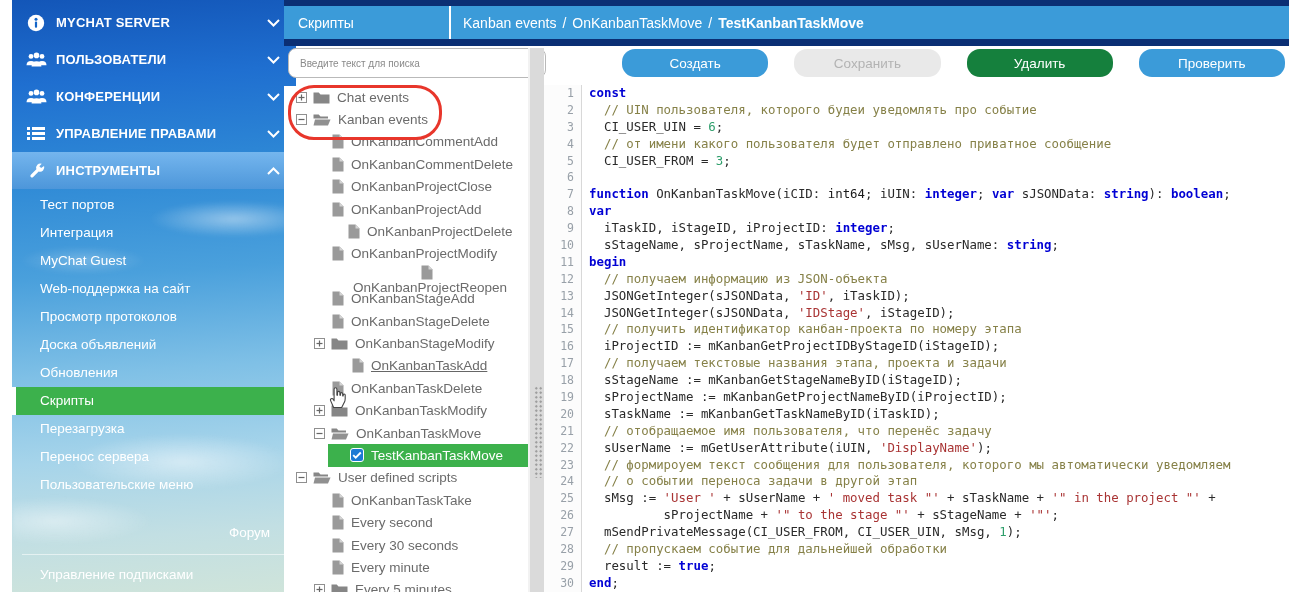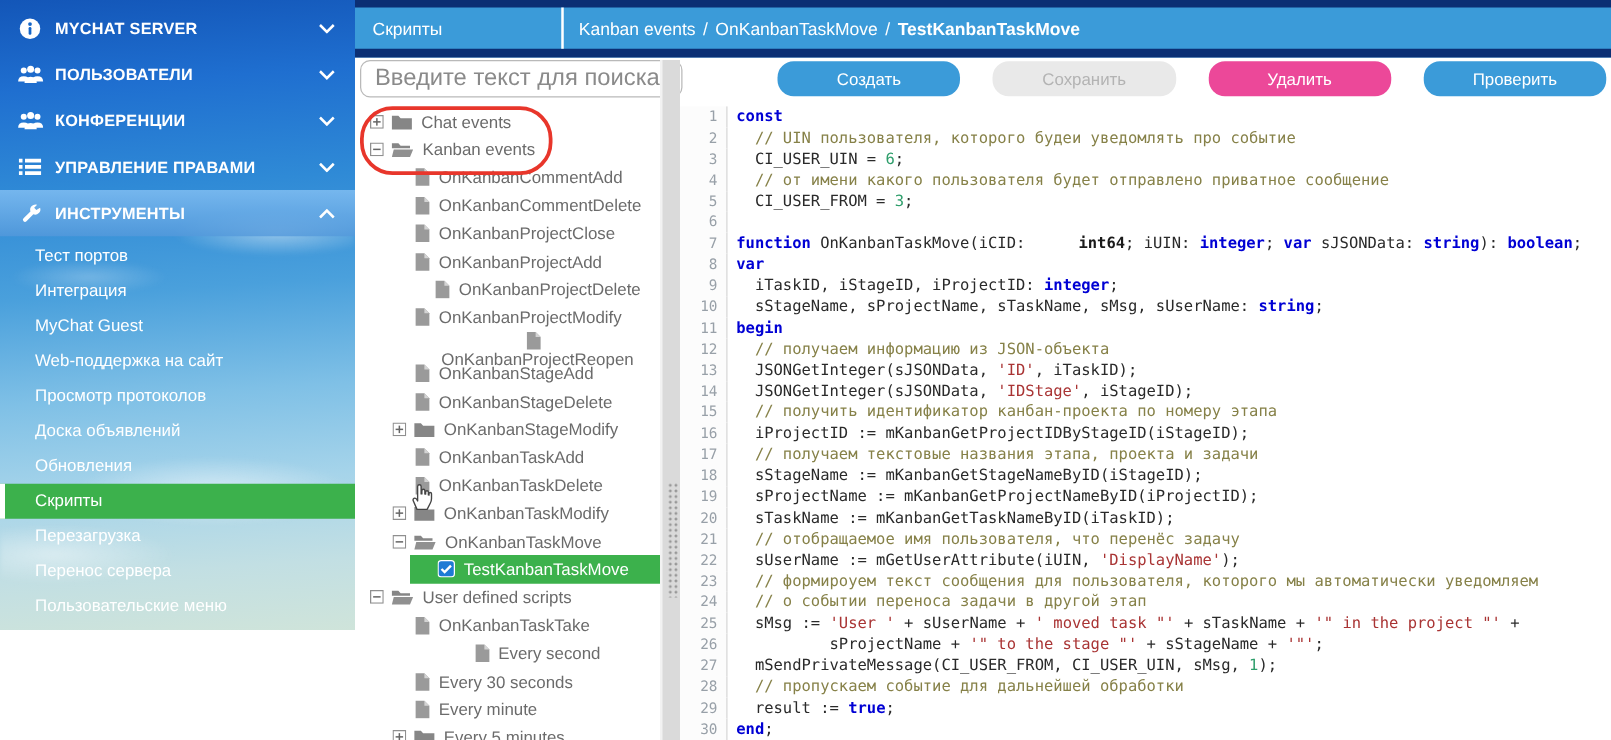--- a/index.html
+++ b/index.html
@@ -1,20 +1,20 @@
 <!DOCTYPE html>
 <html><head>
 <meta charset="utf-8">
 <style>
   html,body{margin:0;padding:0;}
   body{width:1289px;height:592px;position:relative;overflow:hidden;
        font-family:"Liberation Sans",sans-serif;background:#fff;}
 
   
-  .sidebar{position:absolute;left:0;top:0;width:284px;height:504px;overflow:hidden;
+  .sidebar{position:absolute;left:12px;top:0;width:284px;height:592px;overflow:hidden;
     background:linear-gradient(176deg,#1356b8 0%,#1f6fd0 14%,#2f8ad6 30%,#4aa0dc 46%,
                #7fc0e6 62%,#a6d4ea 76%,#c2dfe3 89%,#cfe4da 100%);}
   .sidebar .clouds{position:absolute;inset:0;pointer-events:none;
     background:
       radial-gradient(120px 26px at 78% 37%,rgba(255,255,255,.45),transparent 70%),
       radial-gradient(90px 20px at 25% 44%,rgba(255,255,255,.25),transparent 70%),
       radial-gradient(160px 40px at 60% 78%,rgba(255,255,255,.5),transparent 70%),
       radial-gradient(140px 34px at 15% 88%,rgba(255,255,255,.45),transparent 70%);
     filter:blur(2px);}
   .side-sections{position:relative;padding-top:4px;}
@@ -35,29 +35,29 @@
   .hdr{position:absolute;left:284px;right:0;top:0;height:46px;box-sizing:border-box;
     background:#3b9bd9;border-top:6px solid #0b2f74;border-bottom:7px solid #0b2f74;display:flex;}
   .hdr-tab{width:151px;flex:none;padding-left:14px;display:flex;align-items:center;color:#fff;
     font-size:14px;border-right:2px solid #fff;cursor:pointer;}
   .hdr-crumb{flex:1;display:flex;align-items:center;padding-left:12px;color:#fff;font-size:14px;white-space:nowrap;}
   .hdr-crumb .sep{margin:0 6px;}
   .crumb-last{font-weight:bold;}
 
   
   .search{position:absolute;left:288px;top:48px;width:258px;height:30px;box-sizing:border-box;
-    border:1px solid #b9b9b9;border-radius:8px;padding:0 11px;font-size:19px;color:#333;outline:none;
+    border:1px solid #b9b9b9;border-radius:8px;padding:0 11px;font-size:10px;color:#333;outline:none;
     font-family:"Liberation Sans",sans-serif;}
   .search::placeholder{color:#8a8a8a;}
   .btns{position:absolute;left:576px;top:49px;right:4px;height:28px;display:flex;gap:26px;padding-left:46px;}
   .btn{flex:1;border:none;border-radius:13px;font-size:13.5px;color:#fff;cursor:pointer;
     font-family:"Liberation Sans",sans-serif;}
   .btn.primary{background:#3b9bd9;}
   .btn.disabled{background:#e9e9e9;color:#b3b3b3;}
-  .btn.danger{background:#ec4899;}
+  .btn.danger{background:#15803d;}
 
   
   .tree{position:absolute;left:284px;top:86px;width:244px;bottom:0;background:#fff;overflow:hidden;
     font-size:13.5px;color:#666;}
   .trow{height:22.4px;display:flex;align-items:center;white-space:nowrap;cursor:pointer;box-sizing:border-box;}
   .trow .ticon{margin-right:7px;flex:none;display:flex;}
   .trow .ttog{margin-right:6px;flex:none;display:flex;}
   .tlabel{color:#6b6b6b;}
   .trow.selected{background:#3cb14c;margin-left:44px;width:200px;padding-left:22px;}
   .trow.selected .tlabel{color:#fff;}
@@ -73,21 +73,21 @@
   .editor{position:absolute;left:544px;top:85px;right:0;bottom:0;background:#fff;
     font-family:"DejaVu Sans Mono",monospace;font-size:12.4px;line-height:16.9px;overflow:hidden;}
   .eline{display:flex;height:16.9px;}
   .lnum{width:30px;flex:none;text-align:right;padding-right:7px;color:#98a0a8;background:#fcfcfc;
     border-right:1px solid #d8d8d8;font-size:11.5px;}
   .lcode{padding-left:7px;white-space:pre;color:#2a2a2a;}
   .lcode .k{color:#0000d4;font-weight:bold;}
   .lcode .c{color:#868148;}
   .lcode .s{color:#a93434;}
   .lcode .n{color:#2e9e6b;}
-  .lcode .b{color:#1a1a1a;font-weight:bold;margin-left:35px;}
+  .lcode .b{color:#1a1a1a;font-weight:normal;}
   .lcode .p{color:#2a2a2a;}
 
   
   .oval{position:absolute;left:288px;top:85px;width:148px;height:49px;border:3px solid #e8362b;
     border-radius:26px;pointer-events:none;z-index:5;}
   .cursor{position:absolute;left:325px;top:383px;z-index:6;pointer-events:none;}
 </style>
 </head>
 <body>
 
@@ -337,21 +337,21 @@
           <rect x="4.9" y="2.5" width="1.2" height="6" fill="#666"></rect>
         </svg>
       </span>
       <span class="ticon">
         <svg width="17" height="13" viewBox="0 0 17 13">
           <path d="M.5 1.5h5.2l1.8 2h9v9H.5z" fill="#868686"></path>
         </svg>
       </span>
       <span class="tlabel">OnKanbanStageModify</span>
     </div>
-    <div class="trow" style="padding-left: 48px;">
+    <div class="trow" style="padding-left: 68px; text-decoration: underline;">
       <span class="ticon">
         <svg width="12" height="15" viewBox="0 0 12 15">
           <path d="M.5.5h7l4 4v10H.5z" fill="#9a9a9a"></path>
           <path d="M7.5.5l4 4h-4z" fill="#d4d4d4"></path>
         </svg>
       </span>
       <span class="tlabel">OnKanbanTaskAdd</span>
     </div>
     <div class="trow" style="padding-left: 48px;">
       <span class="ticon">
@@ -418,21 +418,21 @@
     </div>
     <div class="trow" style="padding-left: 48px;">
       <span class="ticon">
         <svg width="12" height="15" viewBox="0 0 12 15">
           <path d="M.5.5h7l4 4v10H.5z" fill="#9a9a9a"></path>
           <path d="M7.5.5l4 4h-4z" fill="#d4d4d4"></path>
         </svg>
       </span>
       <span class="tlabel">OnKanbanTaskTake</span>
     </div>
-    <div class="trow" style="padding-left: 48px; justify-content: center;">
+    <div class="trow" style="padding-left: 48px;">
       <span class="ticon">
         <svg width="12" height="15" viewBox="0 0 12 15">
           <path d="M.5.5h7l4 4v10H.5z" fill="#9a9a9a"></path>
           <path d="M7.5.5l4 4h-4z" fill="#d4d4d4"></path>
         </svg>
       </span>
       <span class="tlabel">Every second</span>
     </div>
     <div class="trow" style="padding-left: 48px;">
       <span class="ticon">

